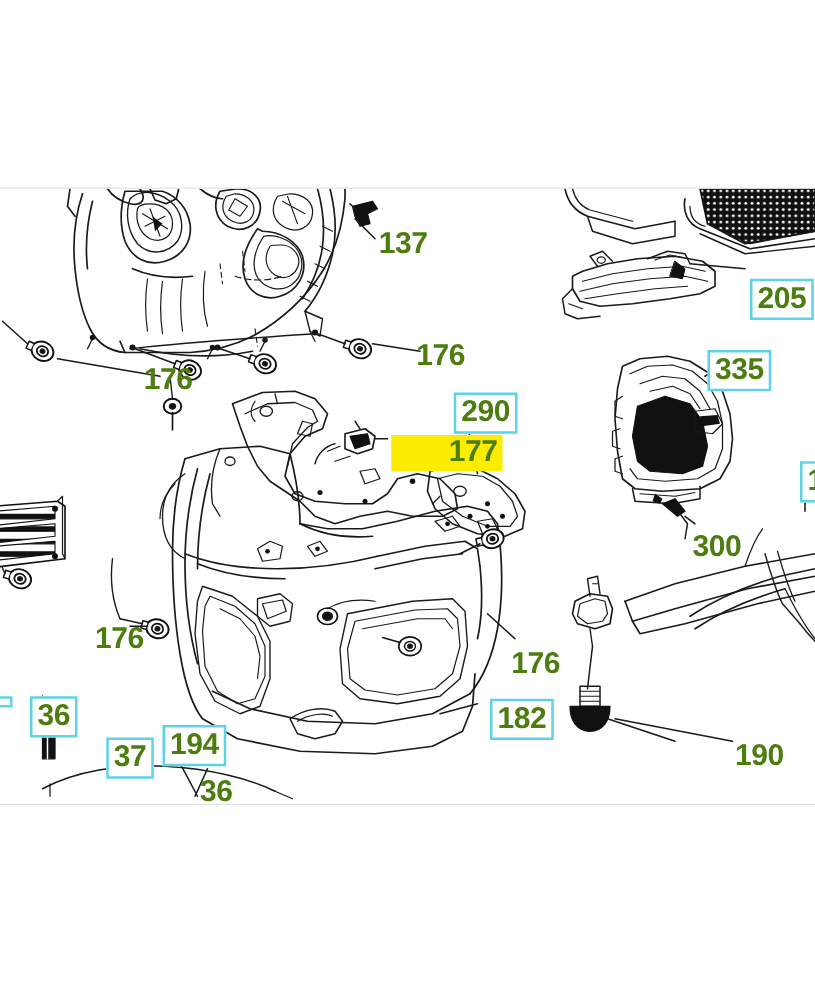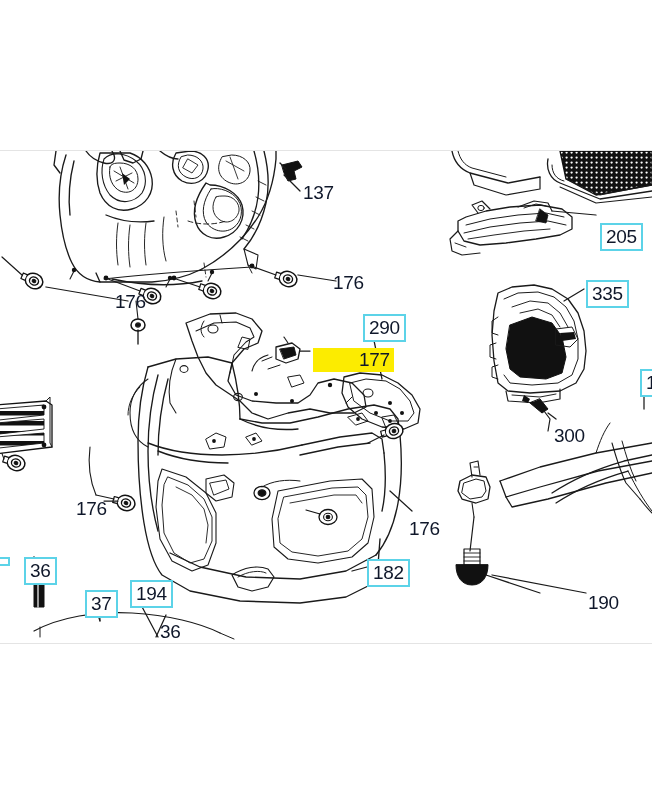--- a/index.html
+++ b/index.html
@@ -35,24 +35,24 @@
   }
   #diagram-svg {
     position: absolute;
     left: 0;
     top: 0;
     display: block;
   }
   .callout {
     position: absolute;
     font-family: "Liberation Sans", sans-serif;
-    font-weight: normal;
-    font-size: 19px;
+    font-weight: bold;
+    font-size: 24px;
     line-height: 1;
-    color: #0f172a;
+    color: #4d7c0f;
     white-space: nowrap;
     letter-spacing: -0.3px;
   }
   .callout.boxed {
     border: 2px solid #5cd3e8;
     background: #ffffff;
     padding: 2px 4px 3px 4px;
   }
   .callout.highlight {
     background: #fcec00;
@@ -452,35 +452,35 @@
     </svg>
 
     <div class="callout plain" style="left:303px; top:32px;">137</div>
 
     <div class="callout boxed" style="left:600px; top:72px;">205</div>
 
     <div class="callout plain" style="left:115px; top:141px;">176</div>
 
     <div class="callout plain" style="left:333px; top:122px;">176</div>
 
-    <div class="callout boxed" style="left:586px; top:129px;">335</div>
+    <div class="callout boxed" style="left:566px; top:129px;">335</div>
 
     <div class="callout boxed" style="left:363px; top:163px;">290</div>
 
     <div class="callout highlight" style="left:313px; top:197px;padding-left:46px;">177</div>
 
     <div class="callout boxed" style="left:640px; top:218px;">15</div>
 
     <div class="callout plain" style="left:554px; top:275px;">300</div>
 
     <div class="callout plain" style="left:76px; top:348px;">176</div>
 
     <div class="callout plain" style="left:409px; top:368px;">176</div>
 
-    <div class="callout boxed" style="left:367px; top:408px;">182</div>
+    <div class="callout boxed" style="left:392px; top:408px;">182</div>
 
     <div class="callout plain" style="left:588px; top:442px;">190</div>
 
     <div class="callout boxed" style="left:-10px; top:406px; width:8px;"></div>
 
     <div class="callout boxed" style="left:24px; top:406px;">36</div>
 
     <div class="callout boxed" style="left:85px; top:439px;">37</div>
 
     <div class="callout boxed" style="left:130px; top:429px;">194</div>

